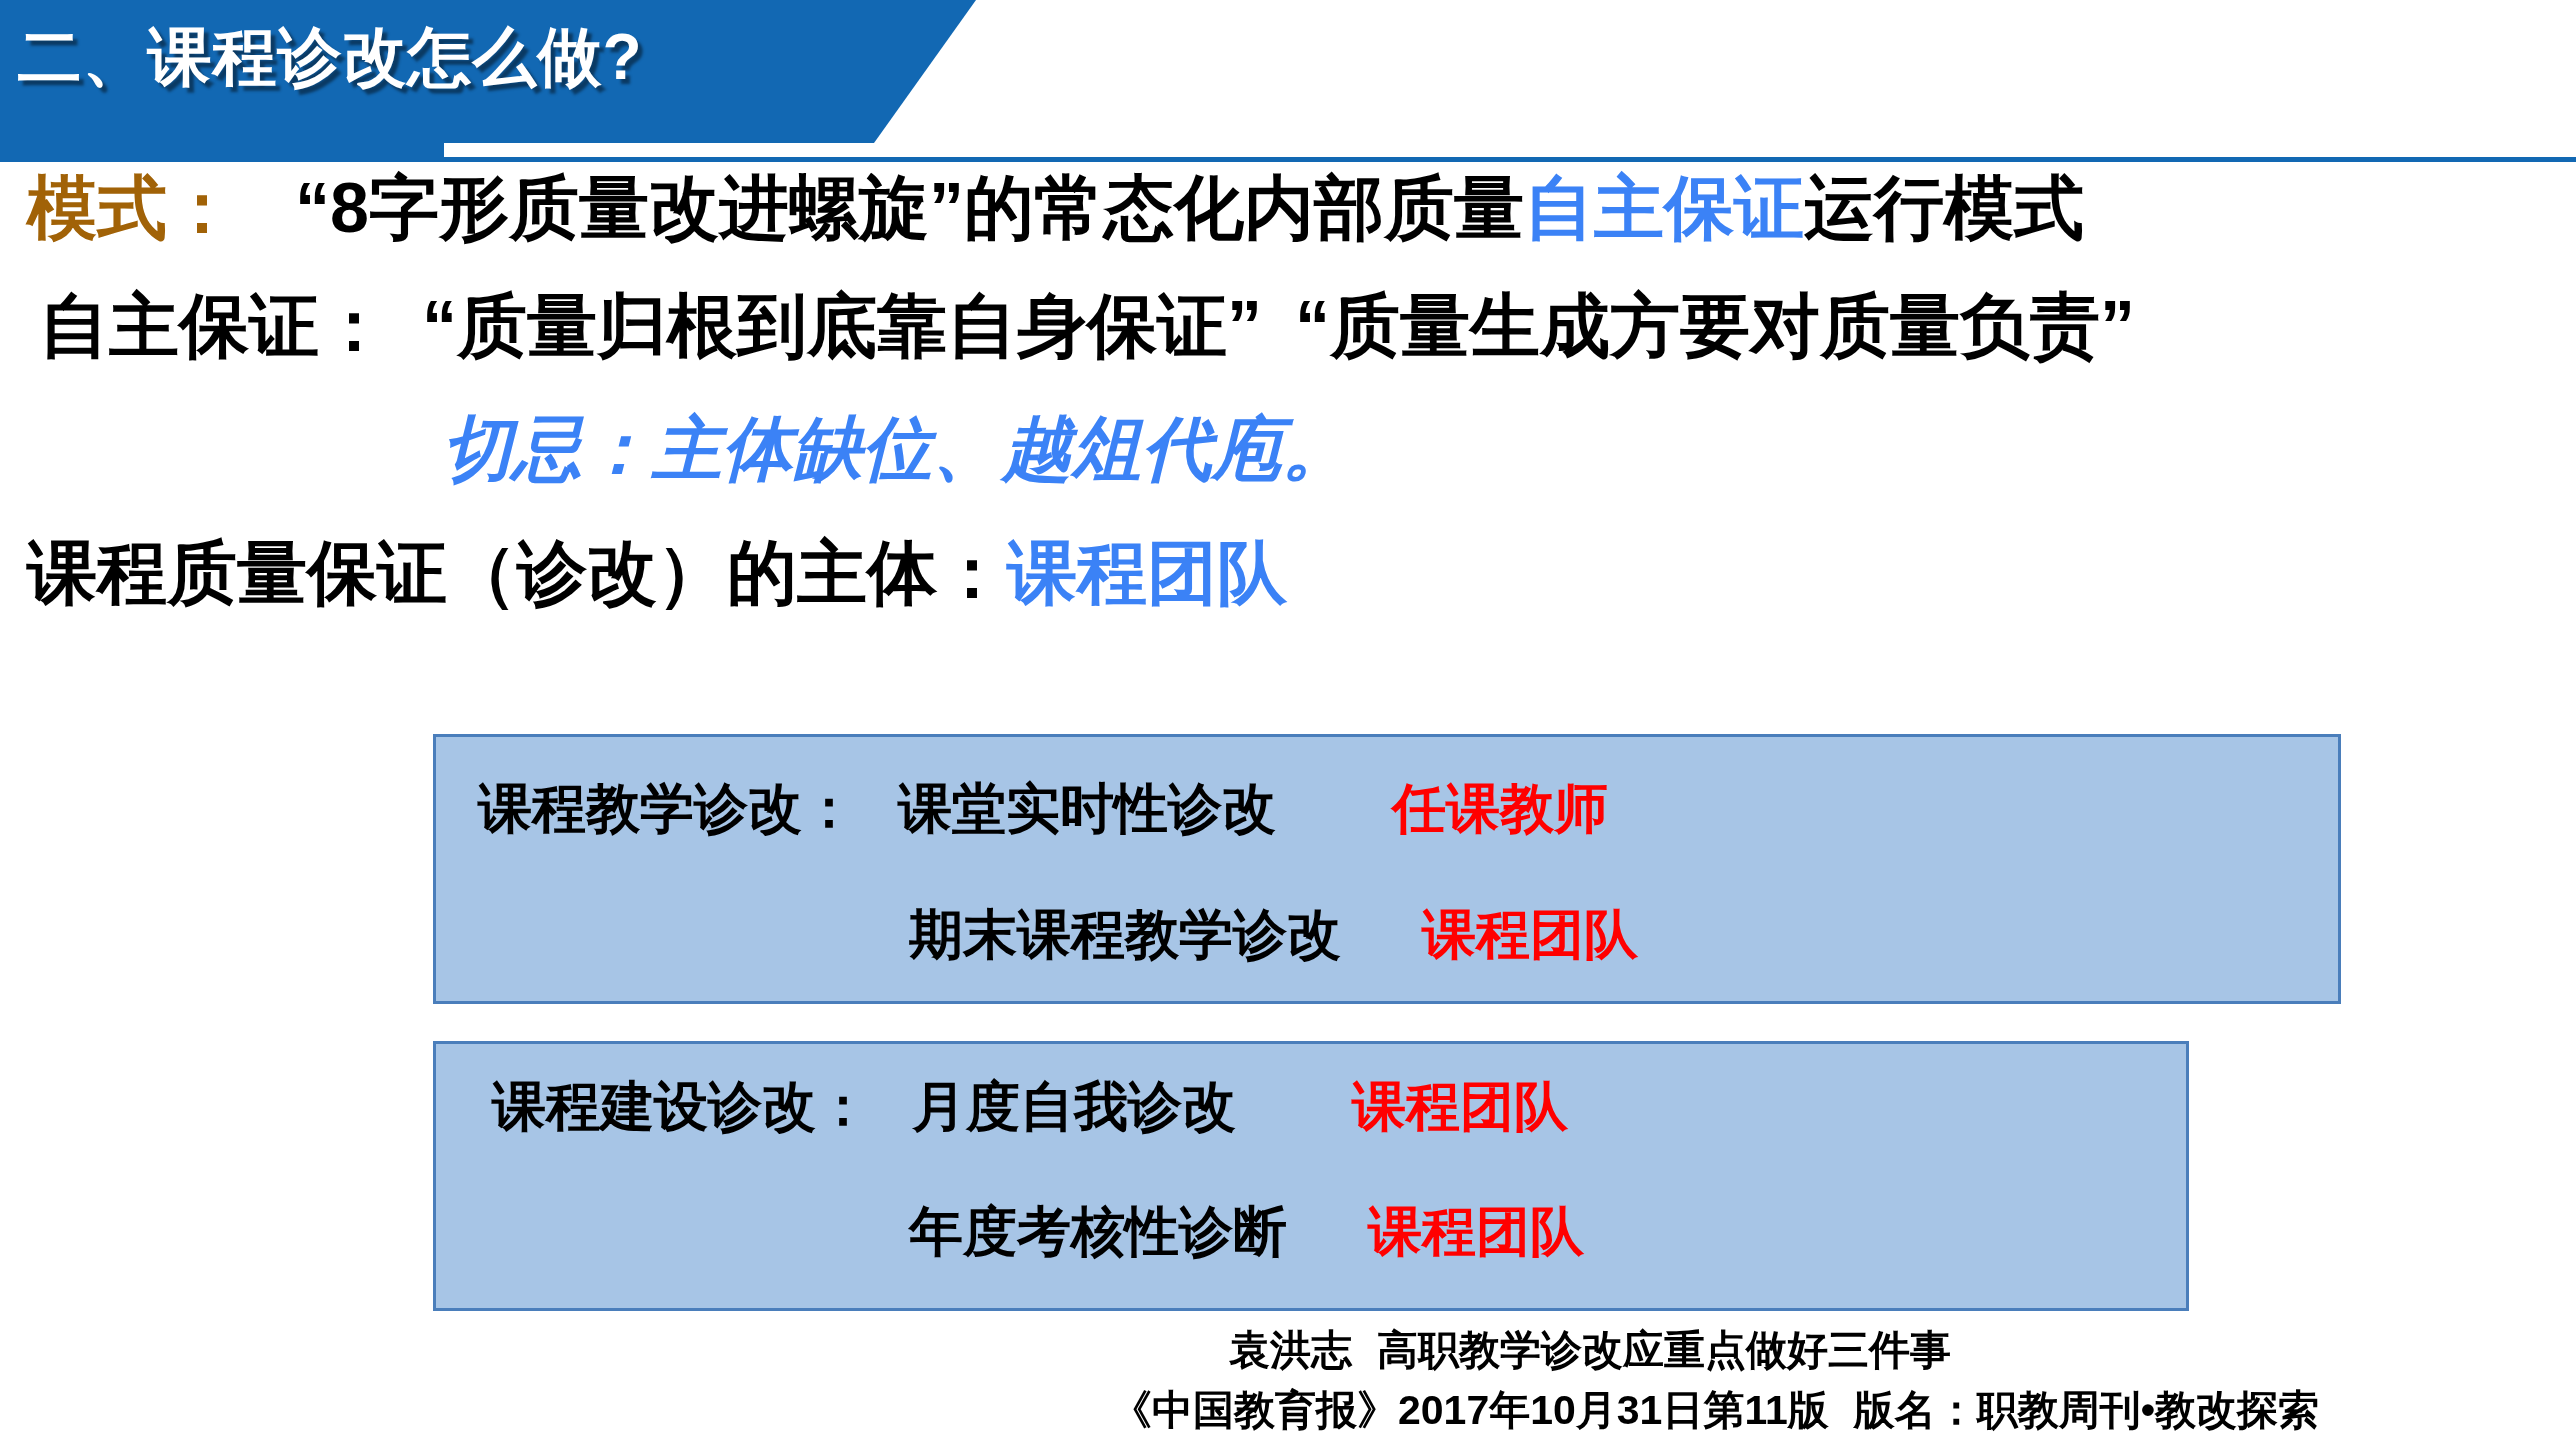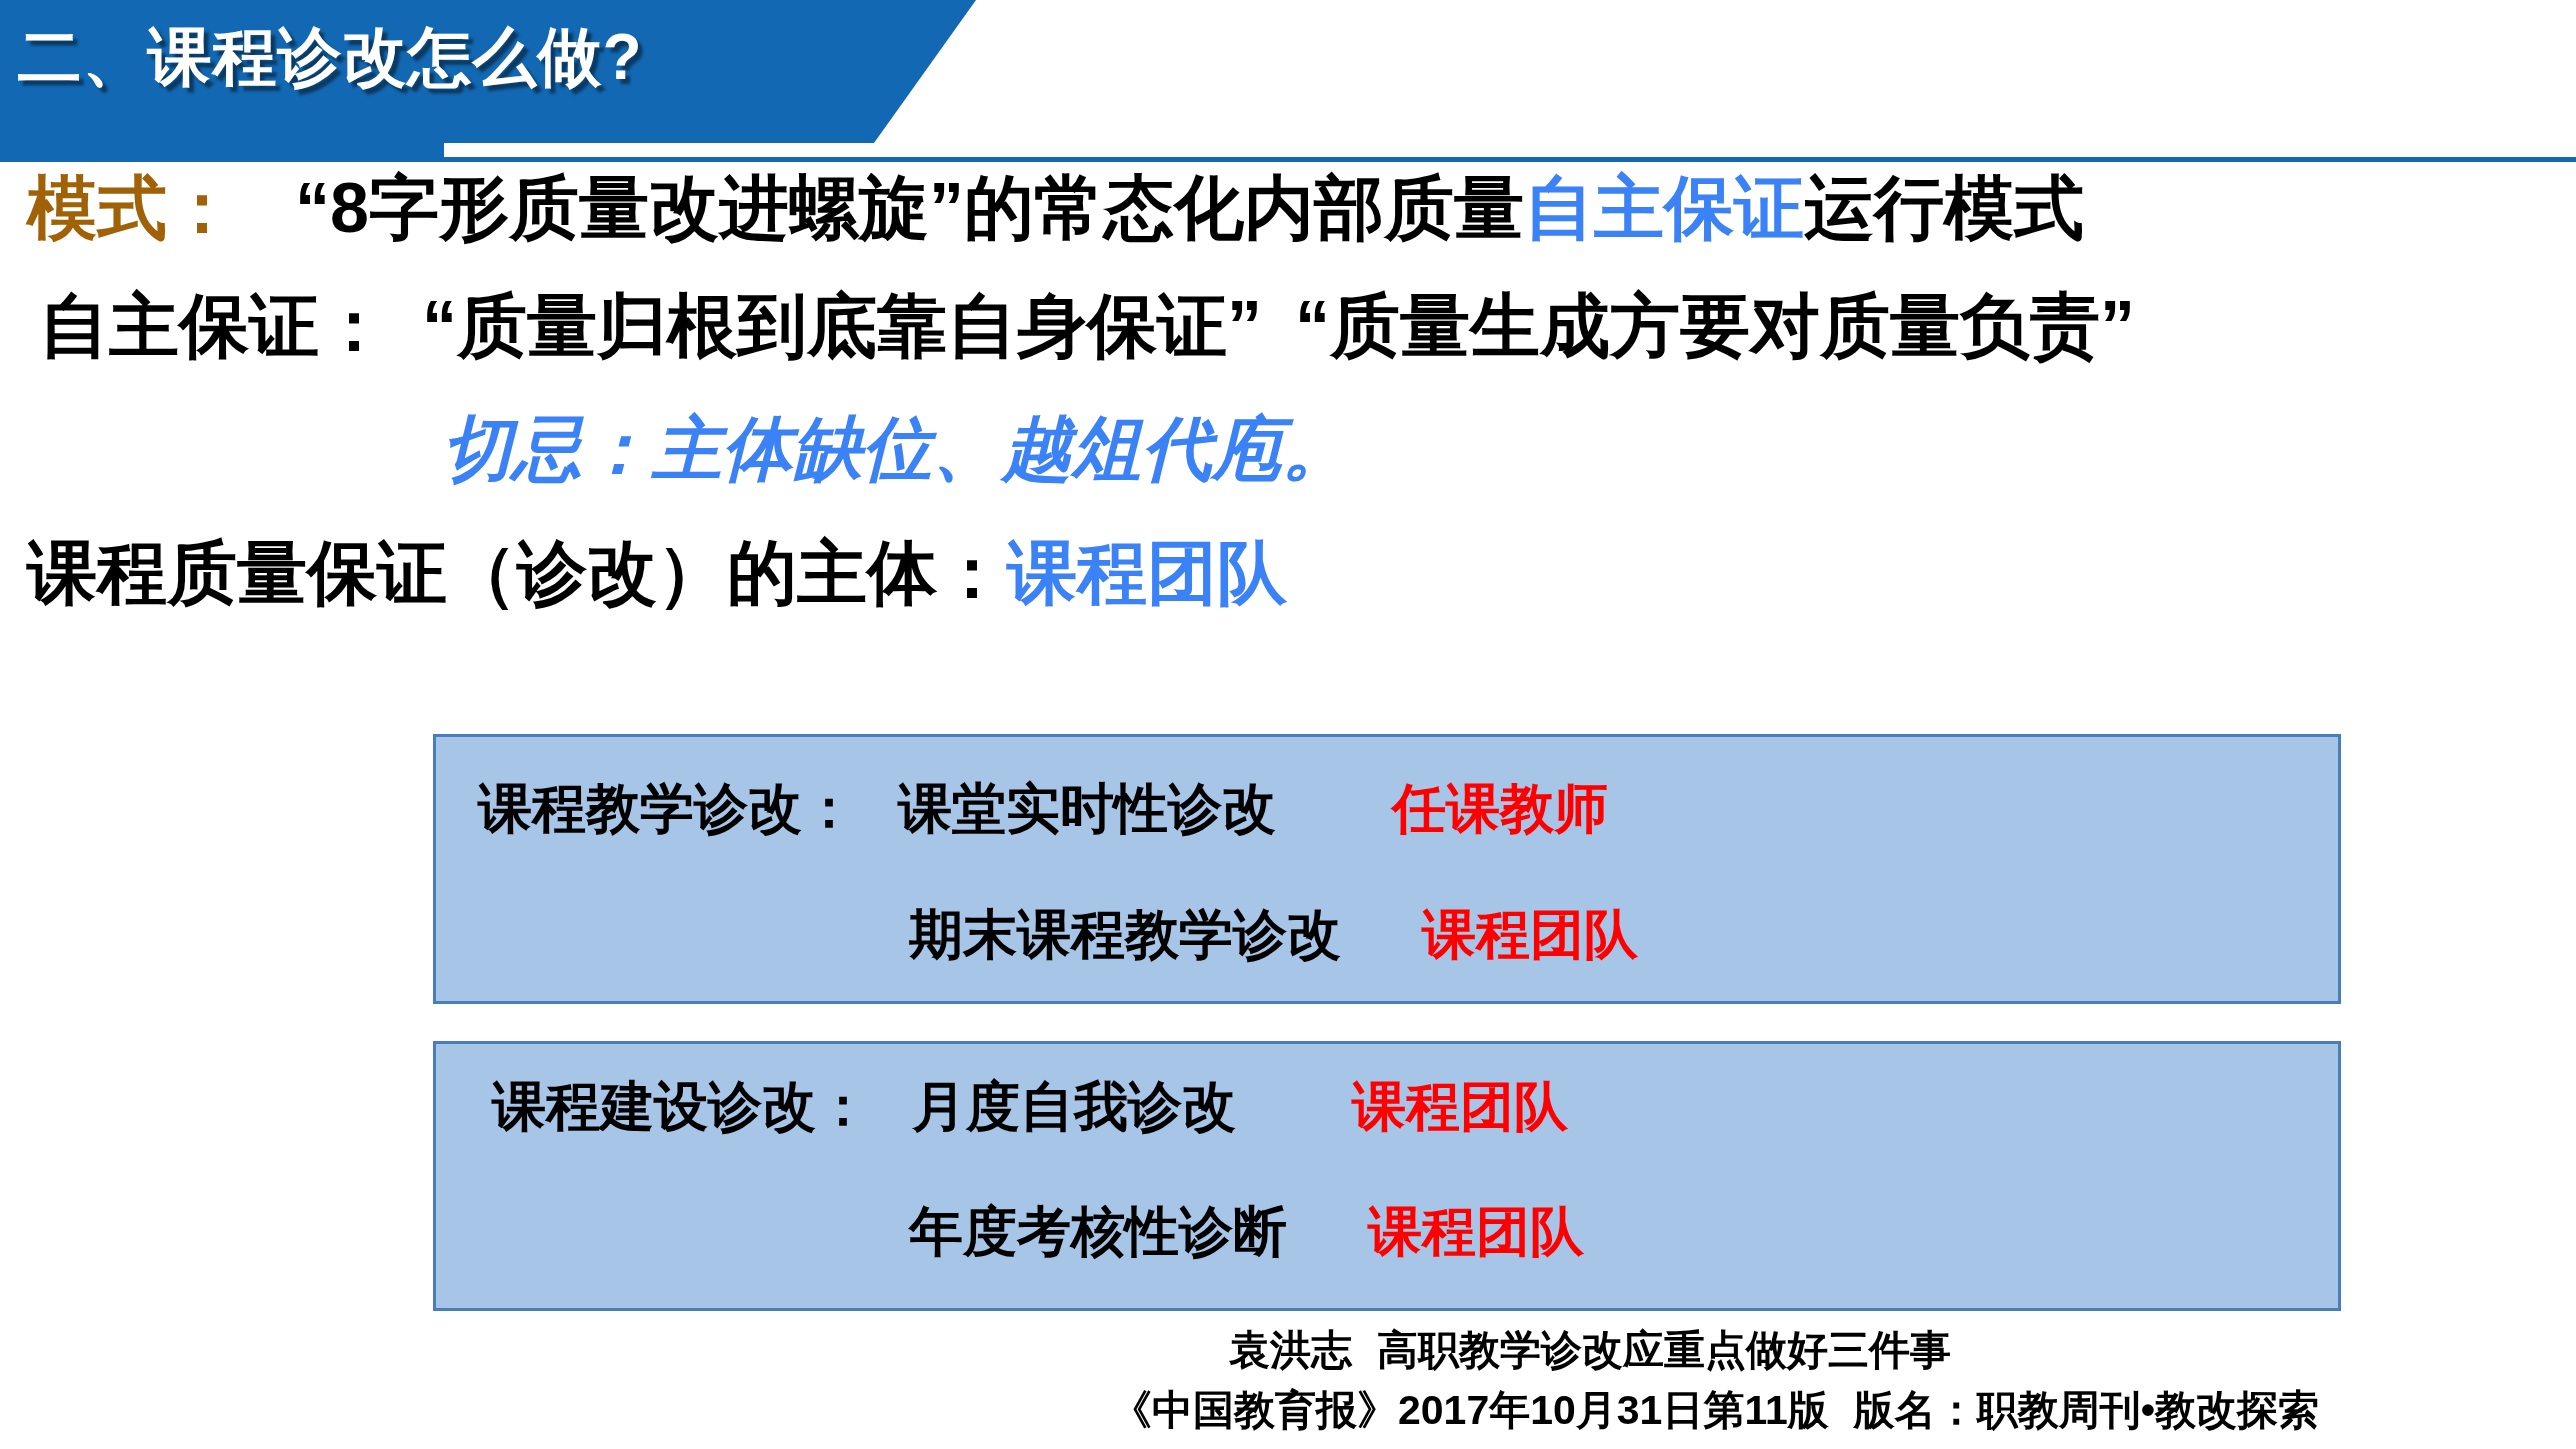--- a/index.html
+++ b/index.html
@@ -87,21 +87,21 @@
   .gap-md { display: inline-block; width: 58px; }
 
   
   .box {
     position: absolute;
     background: #a7c5e6;
     border: 3.9px solid #4a7ebb;
     box-sizing: border-box;
   }
   #box-teaching { left: 433px; top: 734px;  width: 1908px; height: 270px; text-align: right; }
-  #box-building { left: 433px; top: 1041px; width: 1908px; height: 270px; }
+  #box-building { left: 433px; top: 1041px; width: 1756px; height: 270px; }
 
   .box-row {
     position: absolute;
     white-space: nowrap;
     font-weight: bold;
     font-size: 54px;
     line-height: 1;
     color: #000000;
   }
   .box-label  { color: #000000; }

